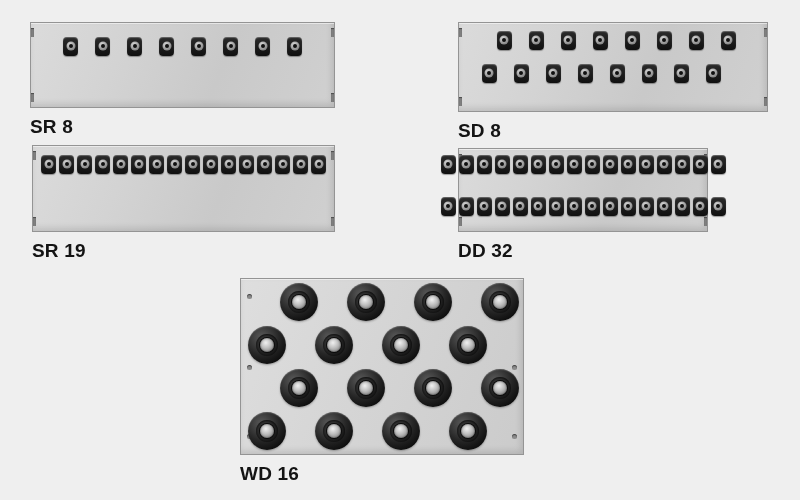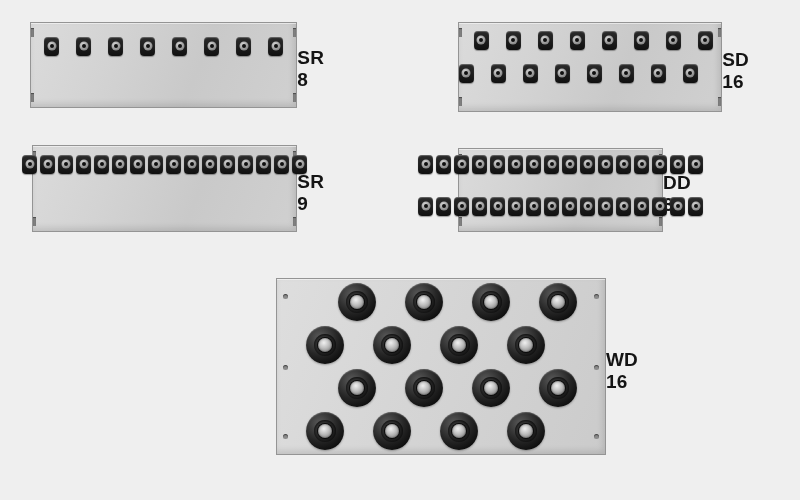--- a/index.html
+++ b/index.html
@@ -3,40 +3,40 @@
 <meta charset="utf-8">
 <style>
   * { margin:0; padding:0; box-sizing:border-box; }
   html,body { width:800px; height:500px; }
   body {
     background:#efefef;
     font-family:"Liberation Sans", sans-serif;
     position:relative;
     overflow:hidden;
   }
-  .fig { position:absolute; display:flex; flex-direction:row; align-items:center; }
+  .fig { position:absolute; display:flex; flex-direction:column; align-items:flex-start; }
   .caption {
     margin-top:8px;
     font-size:19px;
     font-weight:600;
     color:#141414;
     letter-spacing:.2px;
   }
   .panel {
     position:relative;
     width:100%;
     border:1px solid #949494;
     background:linear-gradient(112deg,#dbdbdb 0%,#d3d3d3 30%,#c9c9c9 62%,#d0d0d0 100%);
     box-shadow:inset 0 1px 0 rgba(255,255,255,.55), inset -2px -3px 6px rgba(0,0,0,.12);
   }
   .fig-sr8  { left:30px;  top:22px;  width:305px; }  .p-sr8  { height:86px; }
   .fig-sd16 { left:458px; top:22px;  width:310px; }  .p-sd16 { height:90px; }
   .fig-sr16 { left:32px;  top:145px; width:303px; }  .p-sr16 { height:87px; }
   .fig-dd32 { left:458px; top:148px; width:250px; }  .p-dd32 { height:84px; }
-  .fig-wd16 { left:240px; top:278px; width:381px;margin-left:36px; }
+  .fig-wd16 { left:240px; top:278px; width:284px; }
   .p-wd16 { height:177px; background:linear-gradient(112deg,#dedede 0%,#d6d6d6 40%,#cbcbcb 100%); }
 
   .rows { position:absolute; left:0; right:0; top:0; display:flex; flex-direction:column; align-items:center; }
   .p-sr8  .rows { padding-top:14px; }
   .p-sd16 .rows { padding-top:8px;  row-gap:14px; }
   .p-sr16 .rows { padding-top:9px; }
   .p-dd32 .rows { padding-top:6px;  row-gap:23px; }
   .p-wd16 .rows { padding-top:4px;  row-gap:5px; }
 
   .conn-row { display:flex; }
@@ -140,21 +140,21 @@
             <span class="jack"></span>
             <span class="jack"></span>
             <span class="jack"></span>
             <span class="jack"></span>
             <span class="jack"></span>
             <span class="jack"></span>
             <span class="jack"></span>
           </div>
         </div>
     </div>
-    <figcaption class="caption">SD 16</figcaption>
+    <figcaption class="caption">SD 8</figcaption>
   </figure>
 
   <figure class="fig fig-sr16">
     <div class="panel p-sr16">
       <span class="slot slot-tl"></span>
       <span class="slot slot-bl"></span>
       <span class="slot slot-tr"></span>
       <span class="slot slot-br"></span>
       <div class="rows">
           <div class="conn-row">
@@ -170,21 +170,21 @@
             <span class="jack"></span>
             <span class="jack"></span>
             <span class="jack"></span>
             <span class="jack"></span>
             <span class="jack"></span>
             <span class="jack"></span>
             <span class="jack"></span>
           </div>
         </div>
     </div>
-    <figcaption class="caption">SR 9</figcaption>
+    <figcaption class="caption">SR 19</figcaption>
   </figure>
 
   <figure class="fig fig-dd32">
     <div class="panel p-dd32">
       <span class="slot slot-tl"></span>
       <span class="slot slot-bl"></span>
       <span class="slot slot-tr"></span>
       <span class="slot slot-br"></span>
       <div class="rows">
           <div class="conn-row">

